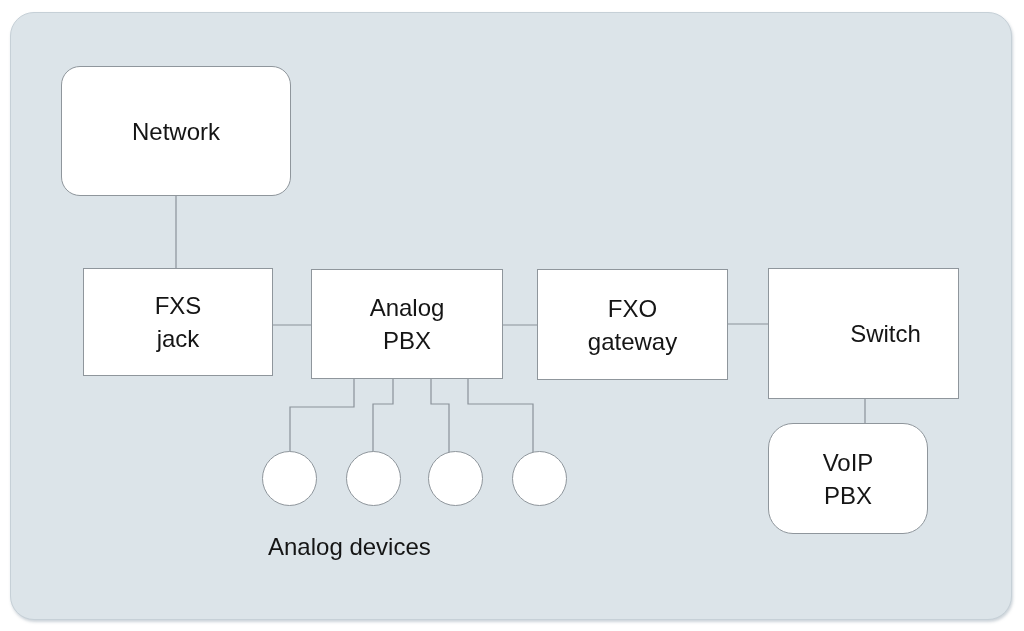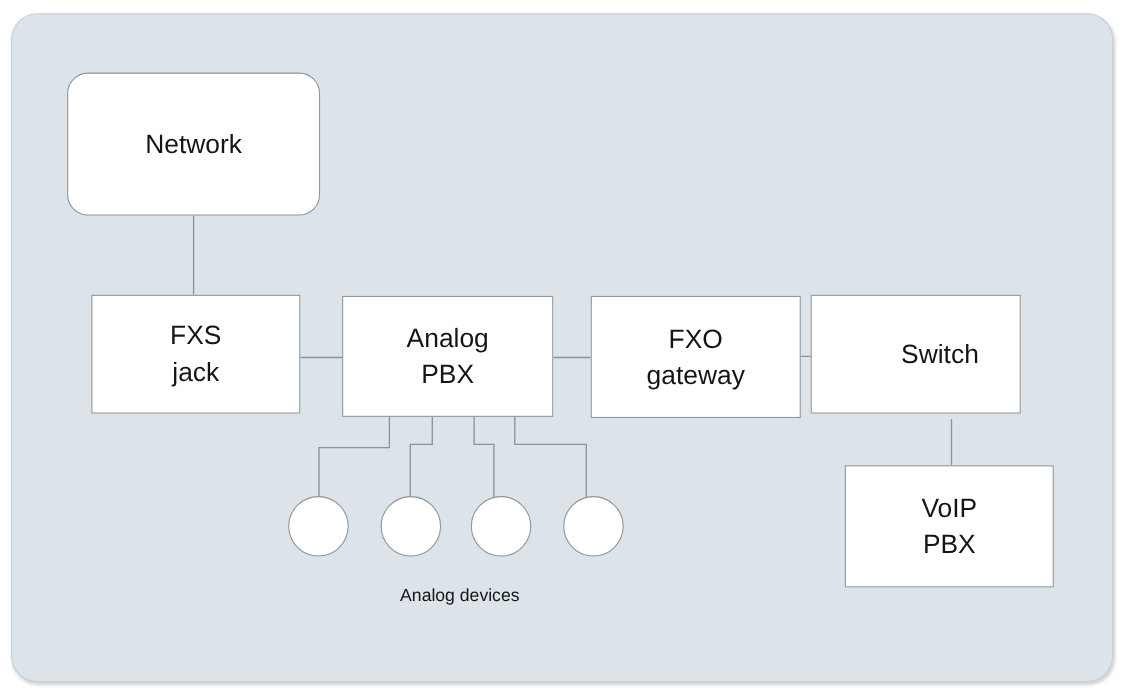--- a/index.html
+++ b/index.html
@@ -46,42 +46,42 @@
     text-align: center;
     font-size: 24px;
     line-height: 33px;
     color: var(--text, #151515);
     white-space: pre-line;
   }
   .node-network   { left: 61px;  top: 66px;  width: 230px; height: 130px; border-radius: 19px; }
   .node-fxs-jack  { left: 83px;  top: 268px; width: 190px; height: 108px; }
   .node-analog-pbx{ left: 311px; top: 269px; width: 192px; height: 110px; text-align: center; }
   .node-fxo-gateway{ left: 537px; top: 269px; width: 191px; height: 111px; }
-  .node-switch    { left: 737px; top: 268px; width: 191px; height: 108px; padding-left: 44px; }
-  .node-voip-pbx  { left: 768px; top: 423px; width: 190px; height: 111px; }
+  .node-switch    { left: 768px; top: 268px; width: 191px; height: 131px; padding-left: 44px; }
+  .node-voip-pbx  { left: 768px; top: 423px; width: 160px; height: 111px; border-radius: 25px; }
   .device {
     position: absolute;
     box-sizing: border-box;
     width: 55px;
     height: 55px;
     border-radius: 50%;
     background: var(--node-fill, #ffffff);
     border: 1px solid var(--node-border, #8f969c);
   }
   .device-1 { left: 262px; top: 451px; }
   .device-2 { left: 346px; top: 451px; }
   .device-3 { left: 428px; top: 451px; }
   .device-4 { left: 512px; top: 451px; }
   .caption {
     position: absolute;
     left: 268px;
     top: 533px;
     width: 300px;
-    text-align: center;
-    font-size: 16px;
+    text-align: left;
+    font-size: 24px;
     color: var(--text, #151515);
   }
 </style>
 </head>
 <body>
 
 <div class="panel"></div>
 
 <svg class="connector-layer" viewBox="0 0 1024 631" aria-hidden="true">
   <path d="M176 196 V268"></path>

